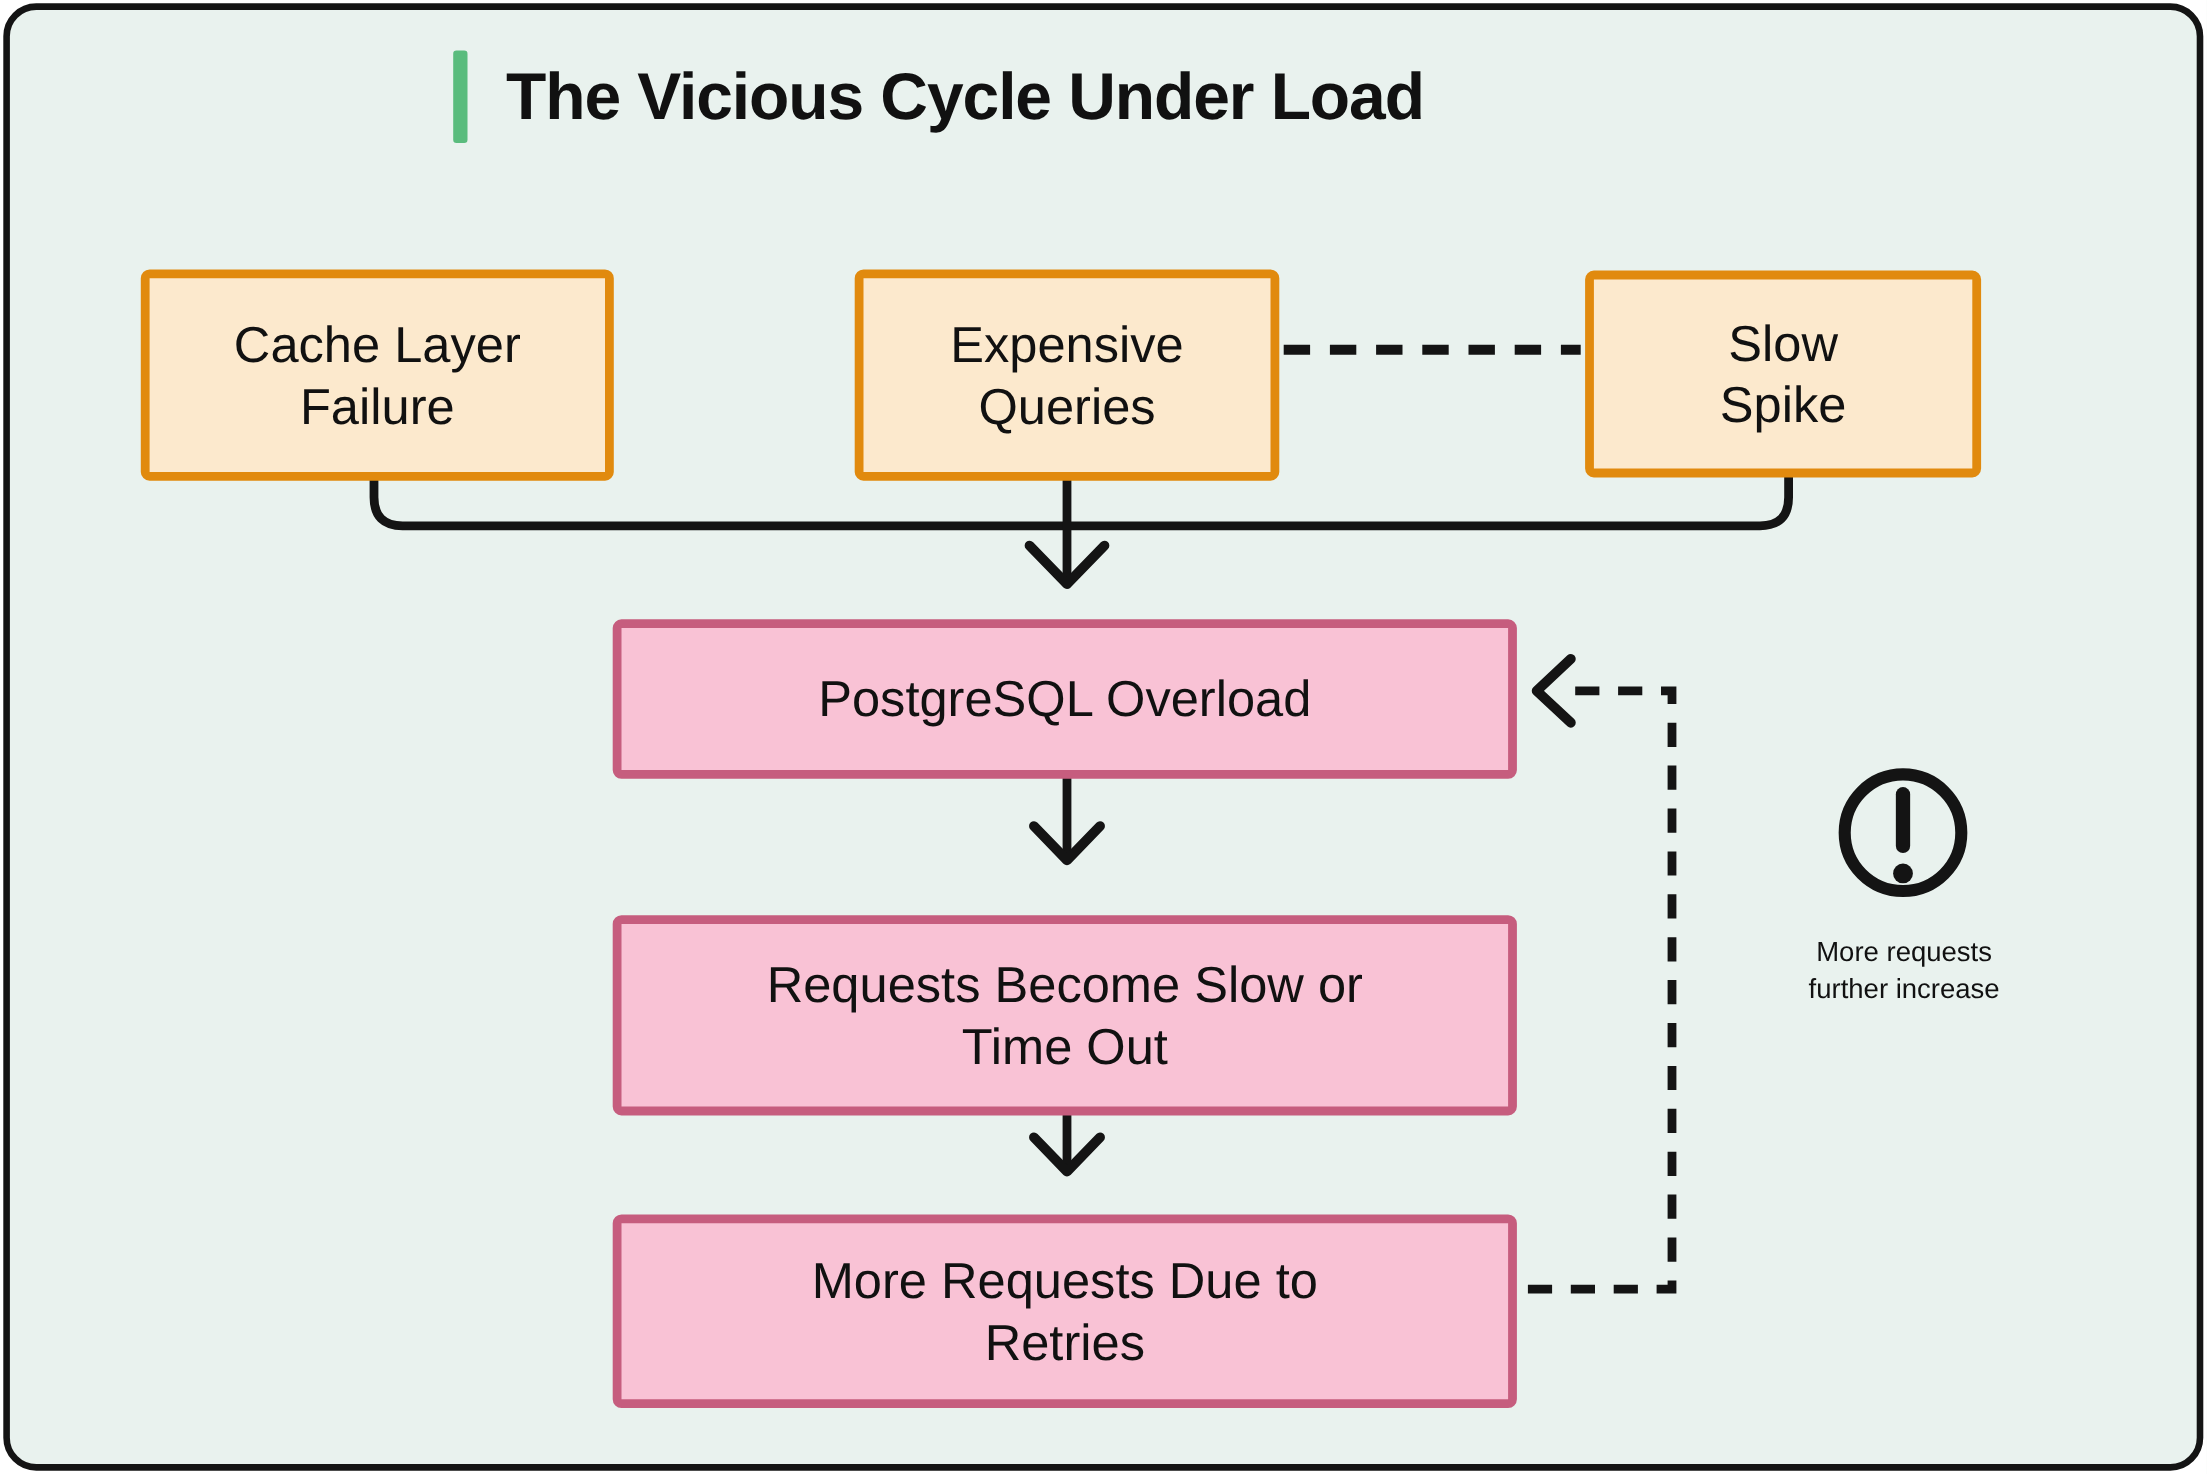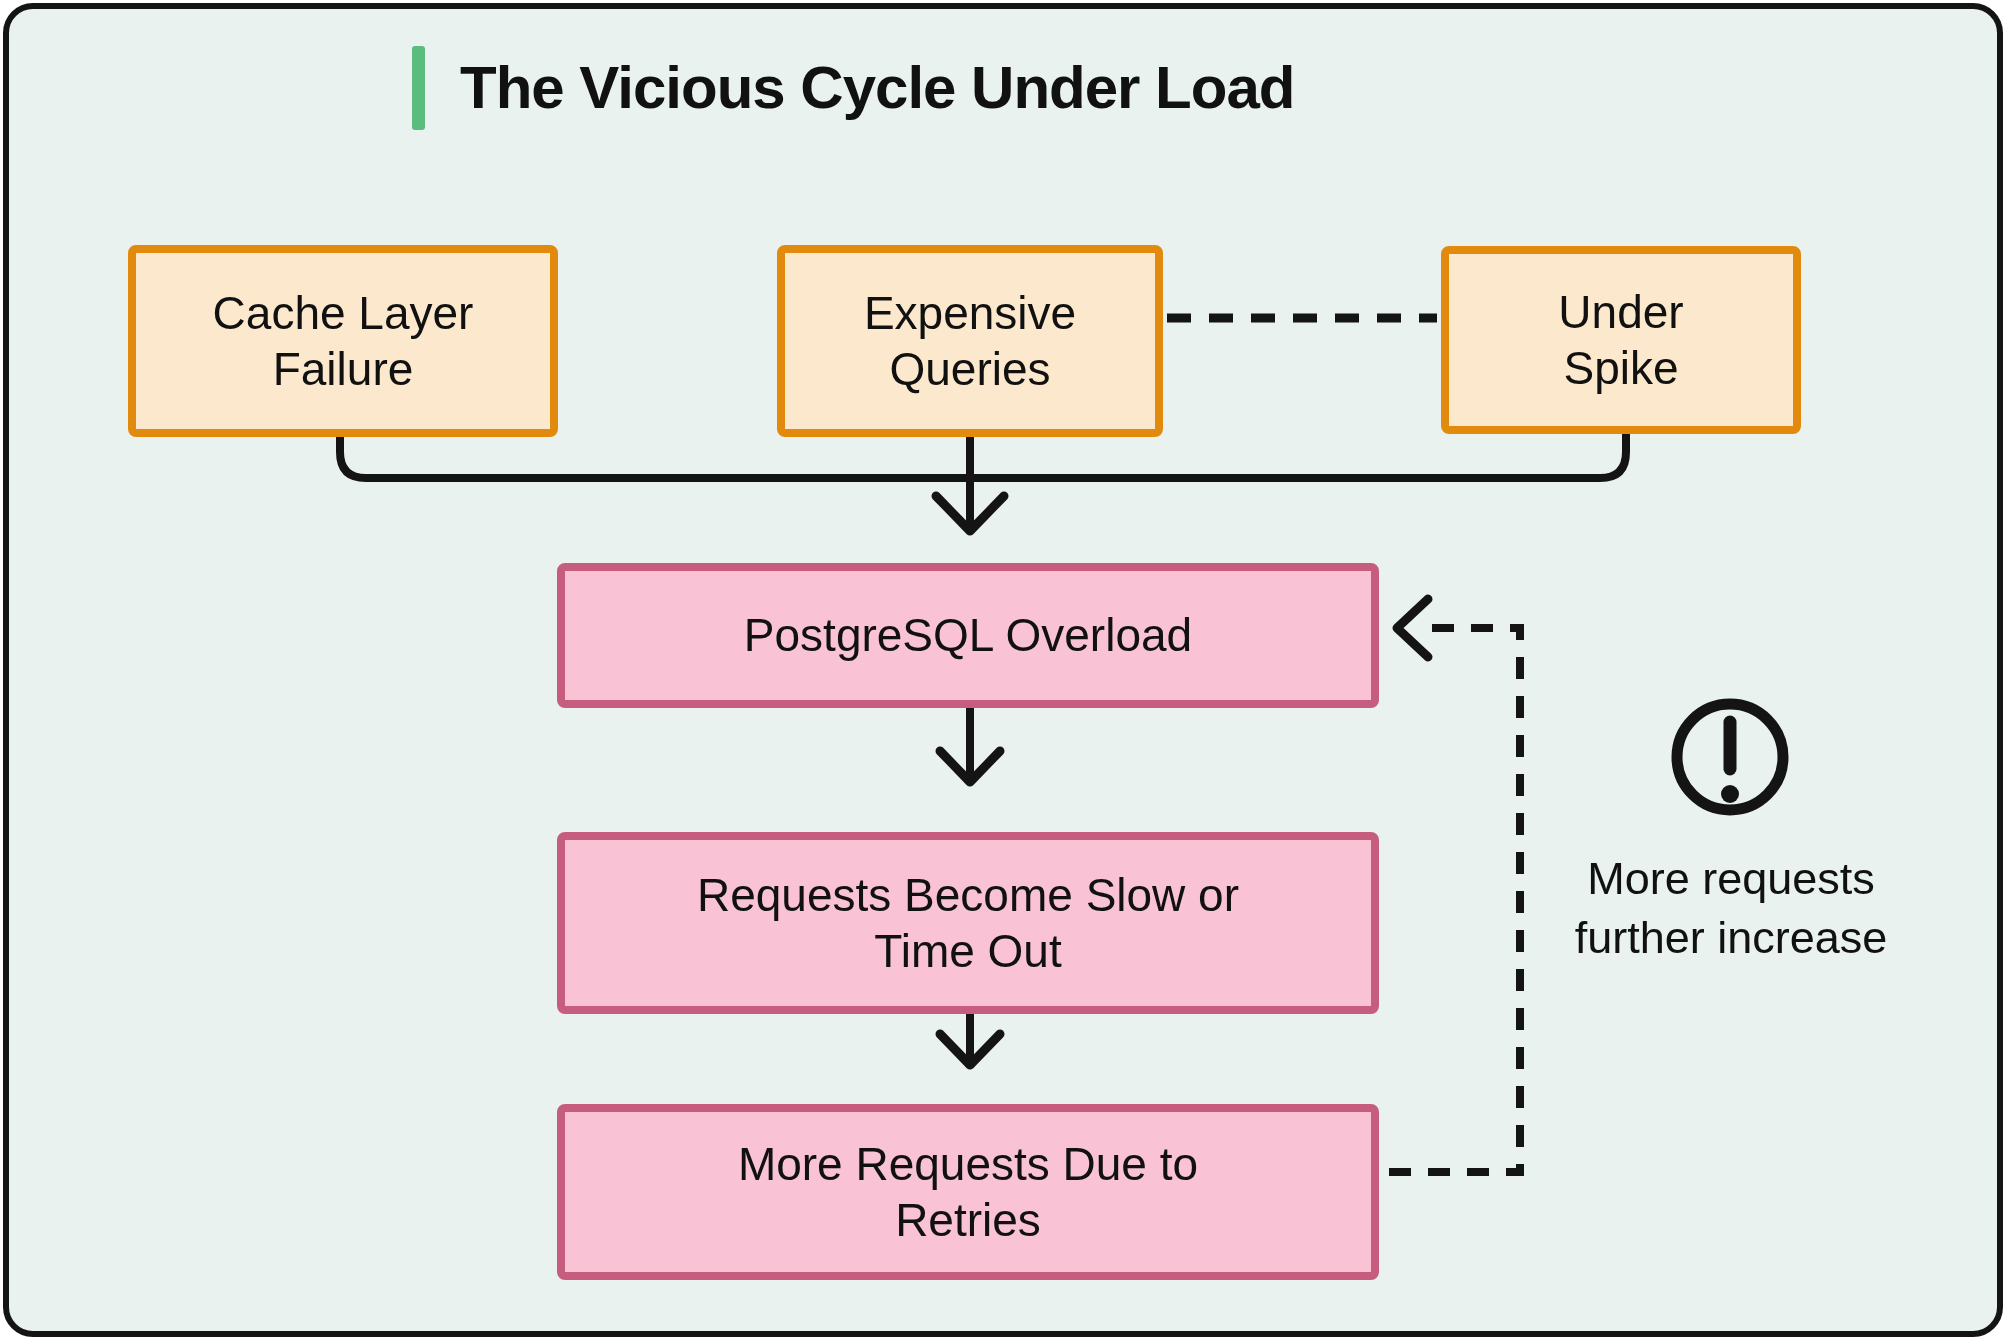--- a/index.html
+++ b/index.html
@@ -52,21 +52,21 @@
   }
   .n-cache   {left:128px; top:223px; width:430px; height:192px;}
   .n-queries {left:777px; top:223px; width:386px; height:192px;}
   .n-write   {left:1441px;top:224px; width:360px; height:188px;}
   .n-overload{left:557px; top:541px; width:822px; height:145px;}
   .n-slow    {left:557px; top:810px; width:822px; height:182px;}
   .n-retries {left:557px; top:1082px;width:822px; height:176px;}
 
   .sidenote{
     position:absolute;left:1545px;top:850px;width:372px;
-    text-align:center;font-size:45px;font-weight:500;line-height:1.3;
+    text-align:center;font-size:25px;font-weight:500;line-height:1.3;
     color:var(--text-color,#111);
   }
   .sidenote .line{display:block;white-space:nowrap;}
 </style>
 </head>
 <body>
 
 <div class="canvas">
   <div class="panel"></div>
 
@@ -104,21 +104,21 @@
     <span class="line">Cache Layer</span>
     <span class="line">Failure</span>
   </div>
 
   <div class="node cause n-queries">
     <span class="line">Expensive</span>
     <span class="line">Queries</span>
   </div>
 
   <div class="node cause n-write">
-    <span class="line">Under</span>
+    <span class="line">Slow</span>
     <span class="line">Spike</span>
   </div>
 
   <div class="node effect n-overload">
     <span class="line">PostgreSQL Overload</span>
   </div>
 
   <div class="node effect n-slow">
     <span class="line">Requests Become Slow or</span>
     <span class="line">Time Out</span>

